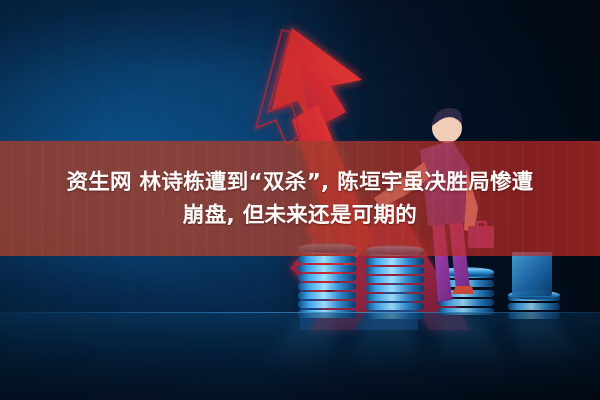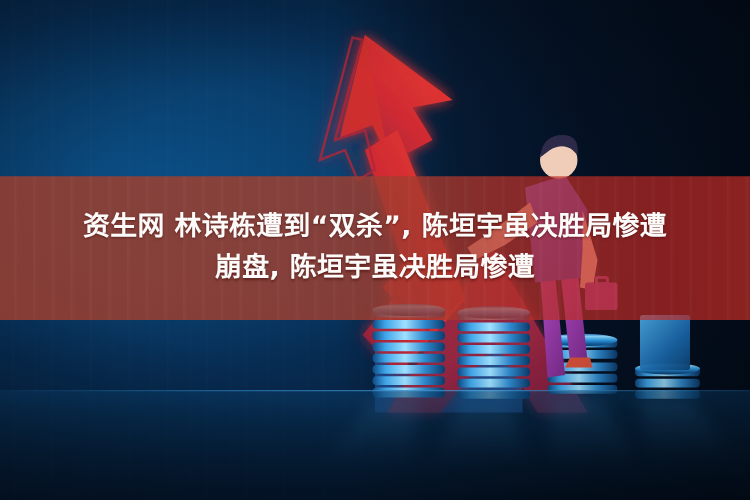--- a/index.html
+++ b/index.html
@@ -277,16 +277,16 @@
     </g>
   </svg>
 
   <div class="floor" style="z-index:1;opacity:.55"></div>
   <div class="floor-line" style="z-index:2"></div>
 
   <div class="bg-vignette" style="z-index:3"></div>
 
   <div class="band" style="z-index:5">
     <div class="headline-line">资生网 林诗栋遭到“双杀”, 陈垣宇虽决胜局惨遭</div>
-    <div class="headline-line">崩盘, 陈垣宇虽决胜局惨遭</div>
+    <div class="headline-line">崩盘, 但未来还是可期的</div>
   </div>
 
 </div>
 
 </body></html>

